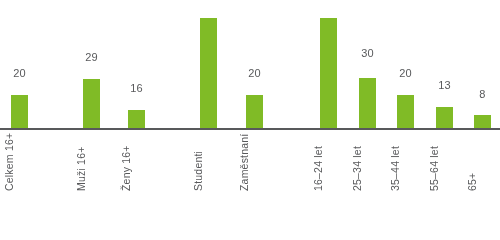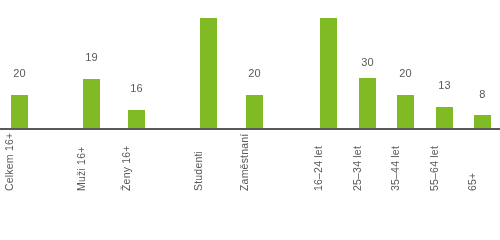--- a/index.html
+++ b/index.html
@@ -89,21 +89,21 @@
 <div id="chart">
 
   <div class="plot">
 
     <div class="bar-slot" style="left:11px;">
       <div class="bar-value" style="bottom:49px;">20</div>
       <div class="bar" style="height:34px;"></div>
     </div>
 
     <div class="bar-slot" style="left:83px;">
-      <div class="bar-value" style="bottom:65px;">19</div>
+      <div class="bar-value" style="bottom:65px;">29</div>
       <div class="bar" style="height:50px;"></div>
     </div>
 
     <div class="bar-slot" style="left:128px;">
       <div class="bar-value" style="bottom:34px;">16</div>
       <div class="bar" style="height:19px;"></div>
     </div>
 
     <div class="bar-slot" style="left:200px;">
       <div class="bar-value" style="bottom:126px;">67</div>
@@ -114,21 +114,21 @@
       <div class="bar-value" style="bottom:49px;">20</div>
       <div class="bar" style="height:34px;"></div>
     </div>
 
     <div class="bar-slot" style="left:320px;">
       <div class="bar-value" style="bottom:126px;">67</div>
       <div class="bar" style="height:111px;"></div>
     </div>
 
     <div class="bar-slot" style="left:359px;">
-      <div class="bar-value" style="bottom:60px;">30</div>
+      <div class="bar-value" style="bottom:69px;">30</div>
       <div class="bar" style="height:51px;"></div>
     </div>
 
     <div class="bar-slot" style="left:397px;">
       <div class="bar-value" style="bottom:49px;">20</div>
       <div class="bar" style="height:34px;"></div>
     </div>
 
     <div class="bar-slot" style="left:436px;">
       <div class="bar-value" style="bottom:37px;">13</div>

